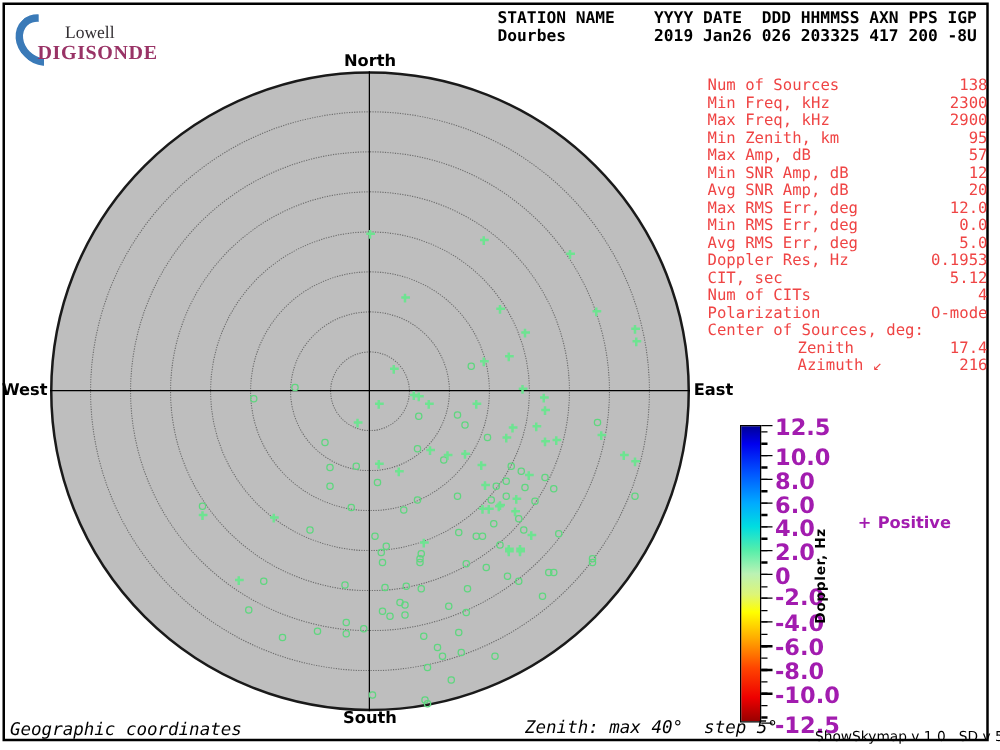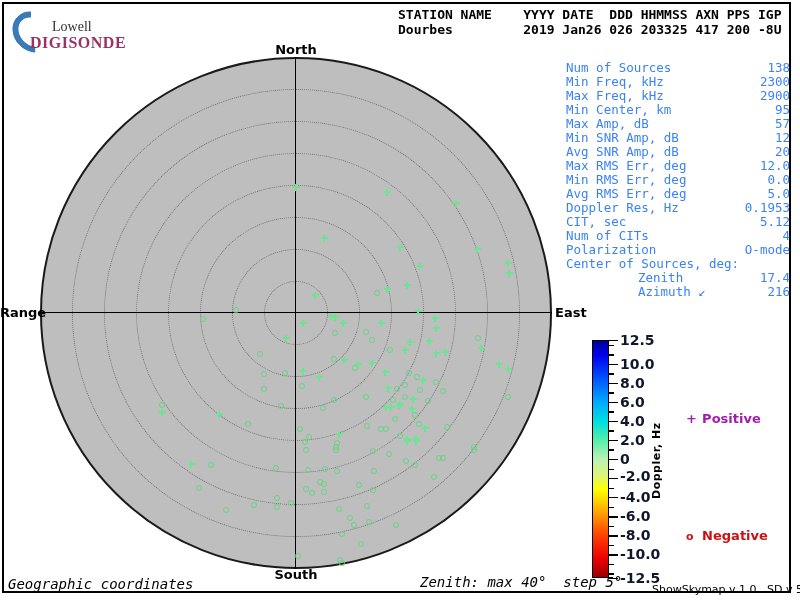--- a/index.html
+++ b/index.html
@@ -37,31 +37,31 @@
   .m.o{width:5.5px;height:5.5px;border:1.4px solid #5fd67f;border-radius:50%;box-sizing:border-box;}
 
   .compass{position:absolute;font-weight:bold;font-size:13px;color:#000;}
   #c-n{left:246px;top:42px;width:100px;text-align:center;}
   #c-s{left:246px;top:567px;width:100px;text-align:center;}
   #c-w{left:0px;top:305px;width:38px;text-align:right;}
   #c-e{left:555px;top:305px;width:50px;text-align:left;}
 
   
   #stats{position:absolute;left:566px;top:61px;width:224px;
-    font-family:"DejaVu Sans Mono",monospace;font-size:12.5px;line-height:14px;color:#3b82f6;}
+    font-family:"DejaVu Sans Mono",monospace;font-size:12.5px;line-height:14px;color:#ef4444;}
   .srow{display:flex;justify-content:space-between;white-space:pre;}
   .srow .lab{text-align:left;}
   .srow .val{text-align:left;}
   .srow.ind .lab{padding-left:72px;}
 
   
   #cbar{position:absolute;left:592px;top:340px;width:17px;height:238px;
     border:1px solid #000;box-sizing:border-box;}
   .ctick{position:absolute;height:1.4px;background:#000;}
-  .clab{position:absolute;font-size:14px;font-weight:bold;color:#0f172a;white-space:pre;}
+  .clab{position:absolute;font-size:18px;font-weight:bold;color:#a21caf;white-space:pre;}
   #cbar-label{position:absolute;left:650px;top:406px;width:16px;height:110px;
     writing-mode:vertical-rl;transform:rotate(180deg);font-size:11px;font-weight:bold;
     color:#000;text-align:center;letter-spacing:.5px;}
 
   
   .leg{position:absolute;font-size:13px;font-weight:bold;white-space:pre;}
   #leg-pos{left:668px;top:396px;}
   #leg-neg{left:668px;top:513px;}
   .leg .sym{display:inline-block;width:16px;}
 
@@ -238,28 +238,28 @@
         <div class="m o" style="left: 311.25px; top: 465.25px;"></div>
         <div class="m o" style="left: 353.25px; top: 465.25px;"></div>
         <div class="m o" style="left: 299.25px; top: 474.25px;"></div>
         <div class="m o" style="left: 318.25px; top: 484.25px;"></div>
         <div class="m o" style="left: 297.25px; top: 500.25px;"></div>
         <div class="m o" style="left: 299.25px; top: 503.25px;"></div>
       </div>
   </div>
   <div class="compass" id="c-n">North</div>
   <div class="compass" id="c-s">South</div>
-  <div class="compass" id="c-w">Range</div>
+  <div class="compass" id="c-w">West</div>
   <div class="compass" id="c-e">East</div>
 
   <div id="stats">
       <div class="srow"><span class="lab">Num of Sources</span><span class="val">138</span></div>
       <div class="srow"><span class="lab">Min Freq, kHz</span><span class="val">2300</span></div>
       <div class="srow"><span class="lab">Max Freq, kHz</span><span class="val">2900</span></div>
-      <div class="srow"><span class="lab">Min Center, km</span><span class="val">95</span></div>
+      <div class="srow"><span class="lab">Min Zenith, km</span><span class="val">95</span></div>
       <div class="srow"><span class="lab">Max Amp, dB</span><span class="val">57</span></div>
       <div class="srow"><span class="lab">Min SNR Amp, dB</span><span class="val">12</span></div>
       <div class="srow"><span class="lab">Avg SNR Amp, dB</span><span class="val">20</span></div>
       <div class="srow"><span class="lab">Max RMS Err, deg</span><span class="val">12.0</span></div>
       <div class="srow"><span class="lab">Min RMS Err, deg</span><span class="val">0.0</span></div>
       <div class="srow"><span class="lab">Avg RMS Err, deg</span><span class="val">5.0</span></div>
       <div class="srow"><span class="lab">Doppler Res, Hz</span><span class="val">0.1953</span></div>
       <div class="srow"><span class="lab">CIT, sec</span><span class="val">5.12</span></div>
       <div class="srow"><span class="lab">Num of CITs</span><span class="val">4</span></div>
       <div class="srow"><span class="lab">Polarization</span><span class="val">O-mode</span></div>
@@ -320,20 +320,17 @@
       <div class="ctick" style="left: 609px; width: 9px; top: 554.2px;"></div>
       <div class="clab" style="left: 620px; top: 546.2px;">-10.0</div>
       <div class="ctick" style="left: 609px; width: 9px; top: 578px;"></div>
       <div class="clab" style="left: 620px; top: 570px;">-12.5</div>
     </div>
   <div id="cbar-label">Doppler, Hz</div>
 
   <div class="leg" id="leg-pos" style="color: #a21caf;">
     <span class="sym">+</span><span>Positive</span>
   </div>
-  <div class="leg" id="leg-neg" style="color: rgb(204, 17, 17);">
-    <span class="sym" style="font-size: 11px;">o</span><span>Negative</span>
-  </div>
 
   <div id="foot-left" class="pre">Geographic coordinates</div>
   <div id="foot-mid" class="pre">Zenith: max 40°  step 5°</div>
   <div id="foot-right" class="pre">ShowSkymap v 1.0   SD v 5.1</div>
 </div>
 
 </body></html>

